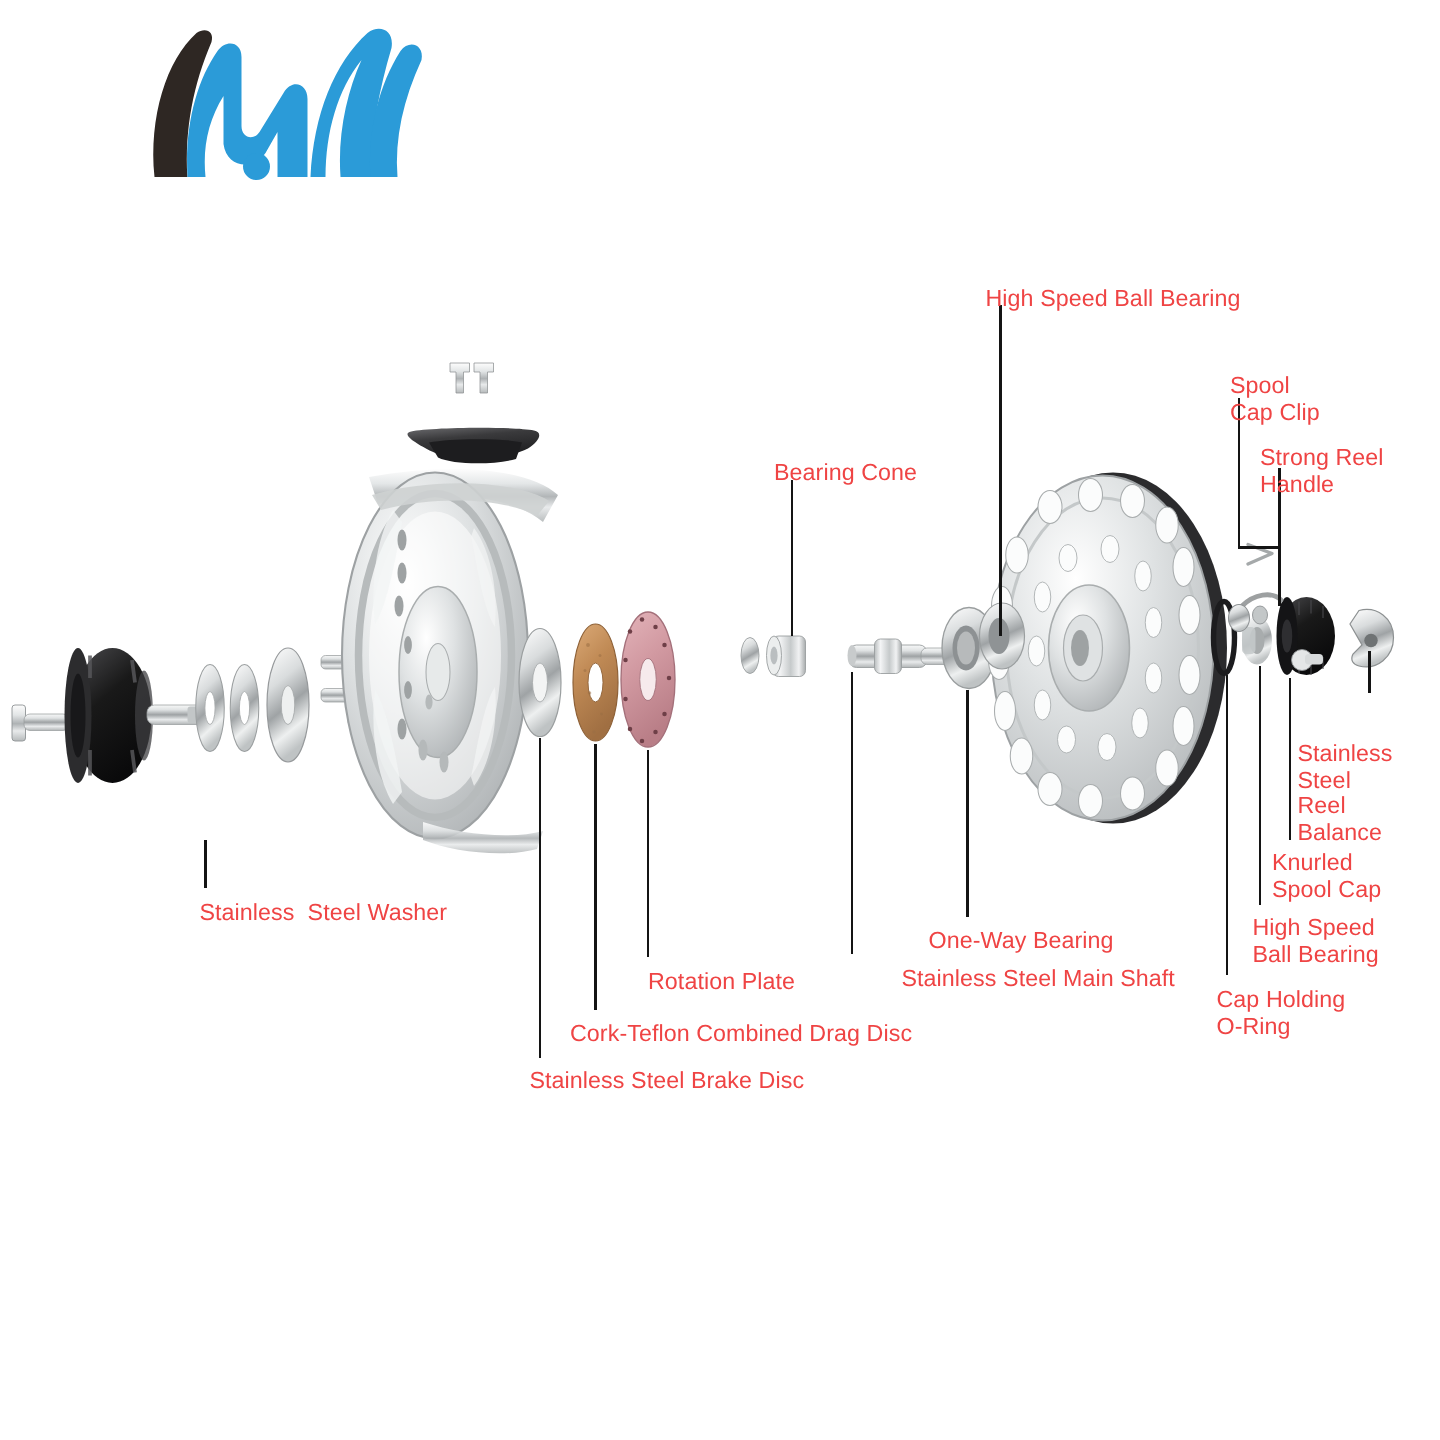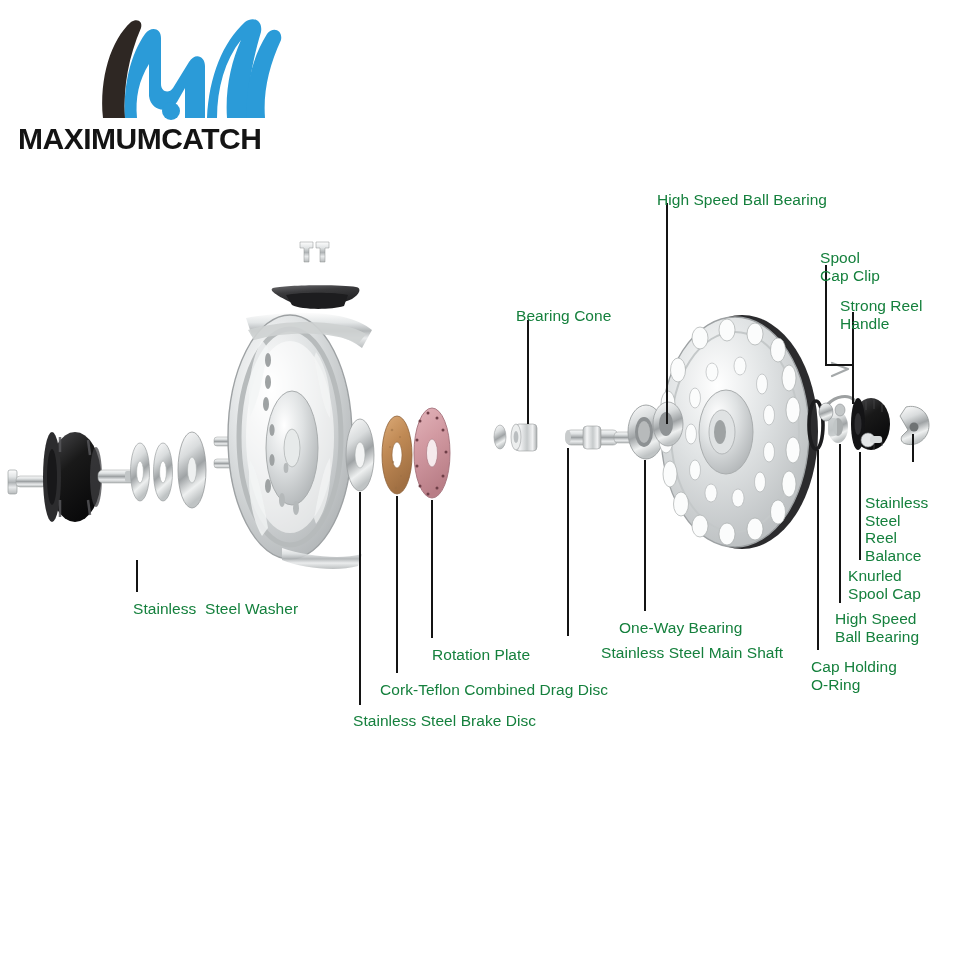--- a/index.html
+++ b/index.html
@@ -22,39 +22,38 @@
     font-family:"Liberation Sans", sans-serif;
     font-size:30px;font-weight:700;letter-spacing:-0.5px;
     color:#141414;white-space:nowrap;
   }
   
   .label{
     position:absolute;
     font-family:"Liberation Sans", sans-serif;
     font-size:15.5px;
     line-height:17.5px;
-    color:#15803d;
+    color:#ef4444;
     white-space:pre;
     letter-spacing:0.05px;
   }
 </style>
 </head>
 <body>
 
 <div id="stage">
 
   <div id="logo">
     <svg class="mark" viewBox="0 0 235 105">
       <path d="M18 100 C14 60 26 22 46 4 C52 0 58 3 56 10 C44 38 38 68 40 100 Z" fill="#2e2723"></path>
       <path d="M40 100 C38 66 46 36 60 16 C66 8 76 10 76 20 L76 66 C76 74 84 76 88 70 L104 44 C110 34 120 38 120 48 L120 100 L100 100 L100 70 L92 84 C84 96 66 94 64 78 L64 46 C54 62 50 80 52 100 Z" fill="#2b9bd8"></path>
       <path d="M122 100 C124 58 138 24 160 4 C168 -2 178 2 176 14 C166 48 162 74 164 100 L142 100 C140 72 146 44 156 22 C140 42 132 70 132 100 Z" fill="#2b9bd8"></path>
       <path d="M162 100 C160 68 168 38 182 16 C188 8 198 12 196 22 C184 48 178 74 180 100 Z" fill="#2b9bd8"></path>
       <circle cx="86" cy="93" r="9" fill="#2b9bd8"></circle>
     </svg>
-    <div class="wordmark">MAXIMUMCATCH</div>
   </div>
 
   <svg class="layer" viewBox="0 0 960 960">
     <defs>
       <linearGradient id="steel" x1="0" y1="0" x2="0" y2="1">
         <stop offset="0%" stop-color="#fdfdfd"></stop>
           <stop offset="28%" stop-color="#e2e5e6"></stop>
         <stop offset="52%" stop-color="#aeb2b4"></stop>
           <stop offset="72%" stop-color="#e8eaeb"></stop>
         <stop offset="100%" stop-color="#b6babb"></stop>

